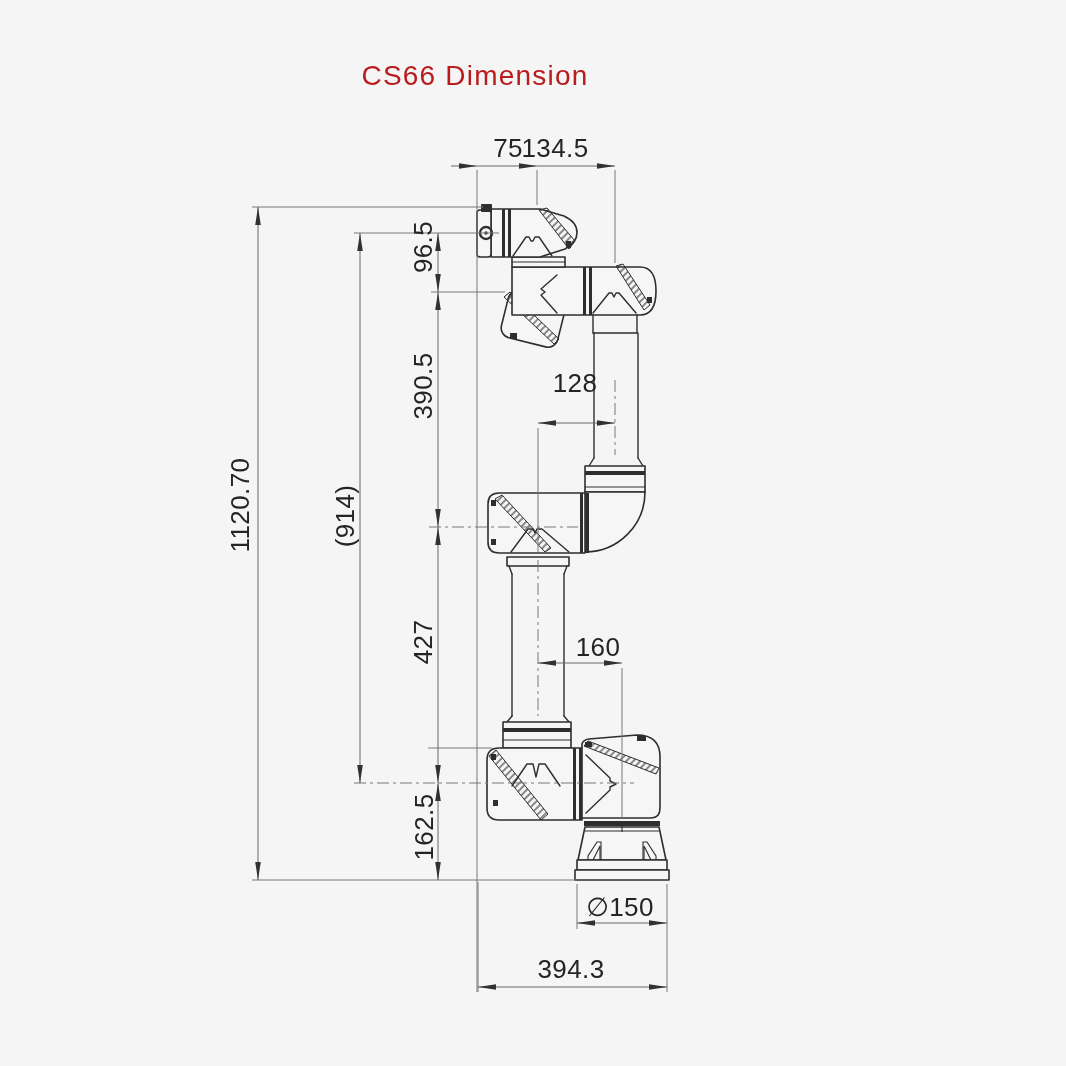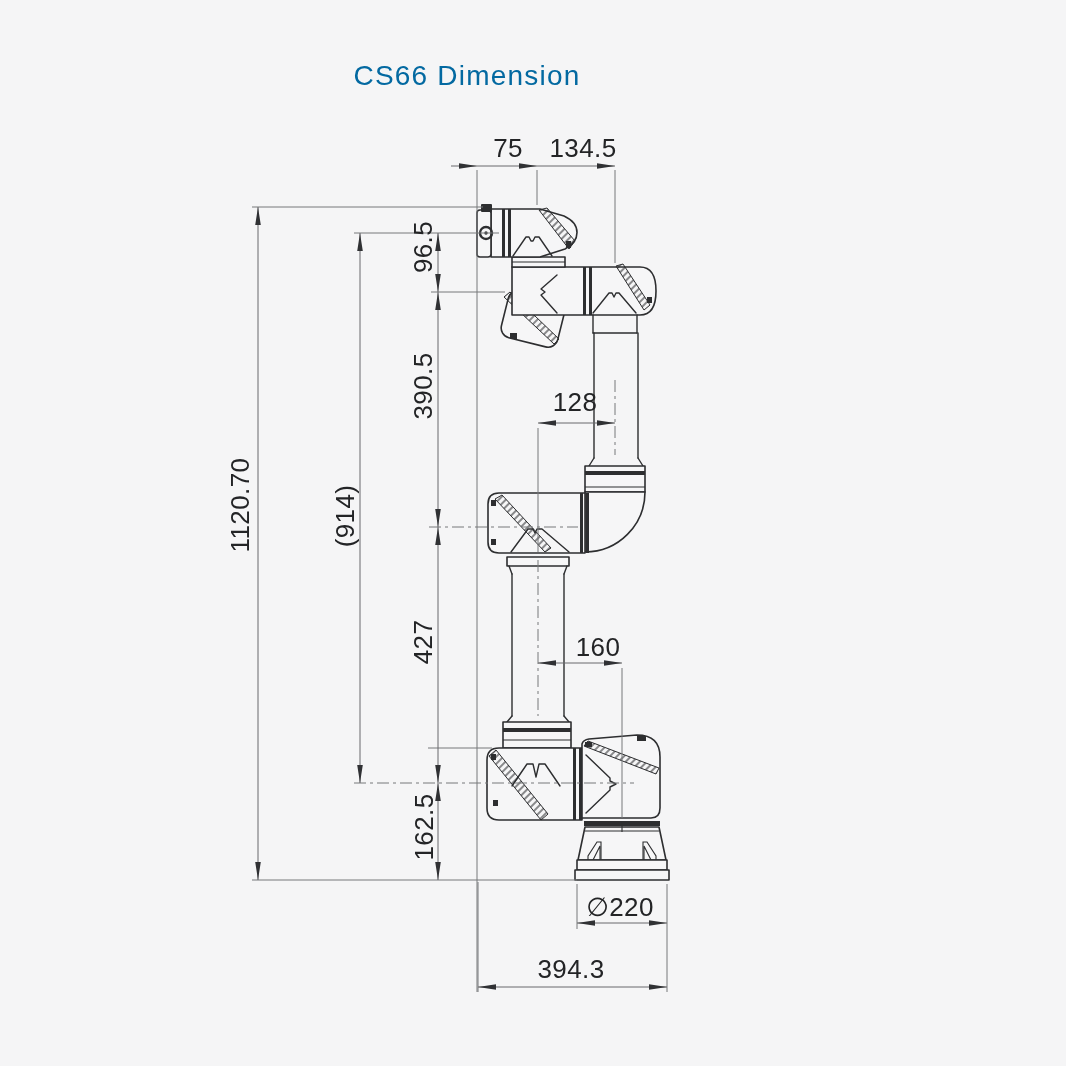--- a/index.html
+++ b/index.html
@@ -6,21 +6,21 @@
     --bg:#f5f5f6; --line:#2d2e30; --dim:#77787a; --text:#232426;
   }
   html,body{margin:0;padding:0;background:var(--bg);}
   #canvas{
     position:relative;width:1066px;height:1066px;background:var(--bg);
     font-family:"Liberation Sans","DejaVu Sans",sans-serif;overflow:hidden;
   }
   svg{position:absolute;left:0;top:0;}
   .title{
     position:absolute;transform:translate(-50%,-50%);
-    font-size:28px;color:#0369a1;letter-spacing:1.2px;white-space:nowrap;
+    font-size:28px;color:#b91c1c;letter-spacing:1.2px;white-space:nowrap;margin-left:8px;
   }
   .dim{
     position:absolute;transform:translate(-50%,-50%);
     font-size:26px;color:var(--text);white-space:nowrap;letter-spacing:0.4px;
   }
   .dim.vert{transform:translate(-50%,-50%) rotate(-90deg);}
   
   .part{fill:#f6f6f7;stroke:var(--line);stroke-width:1.6;stroke-linejoin:round;}
   .pline{fill:none;stroke:var(--line);stroke-width:1.4;stroke-linejoin:round;stroke-linecap:round;}
   .thin{fill:none;stroke:var(--line);stroke-width:1.1;}
@@ -203,24 +203,24 @@
       <polygon class="arrow" points="438,527 435.2,545 440.8,545"></polygon>
       <polygon class="arrow" points="438,783 435.2,765 440.8,765"></polygon>
       <polygon class="arrow" points="438,783 435.2,801 440.8,801"></polygon>
       <polygon class="arrow" points="438,880 435.2,862 440.8,862"></polygon>
     </g>
   </svg>
 
   <div class="title" style="left:467px;top:76px">CS66 Dimension</div>
 
   <div class="dim" style="left:508px;top:148px">75</div>
-  <div class="dim" style="left:583px;top:148px">134.5</div>
-  <div class="dim" style="left:575px;top:402px">128</div>
+  <div class="dim" style="left:555px;top:148px">134.5</div>
+  <div class="dim" style="left:575px;top:383px">128</div>
   <div class="dim" style="left:598px;top:647px">160</div>
-  <div class="dim" style="left:620px;top:907px">∅220</div>
+  <div class="dim" style="left:620px;top:907px">∅150</div>
   <div class="dim" style="left:571px;top:969px">394.3</div>
 
   <div class="dim vert" style="left:240px;top:505px">1120.70</div>
   <div class="dim vert" style="left:345px;top:516px">(914)</div>
   <div class="dim vert" style="left:423px;top:247px">96.5</div>
   <div class="dim vert" style="left:423px;top:386px">390.5</div>
   <div class="dim vert" style="left:423px;top:642px">427</div>
   <div class="dim vert" style="left:424px;top:827px">162.5</div>
 </div>
 

